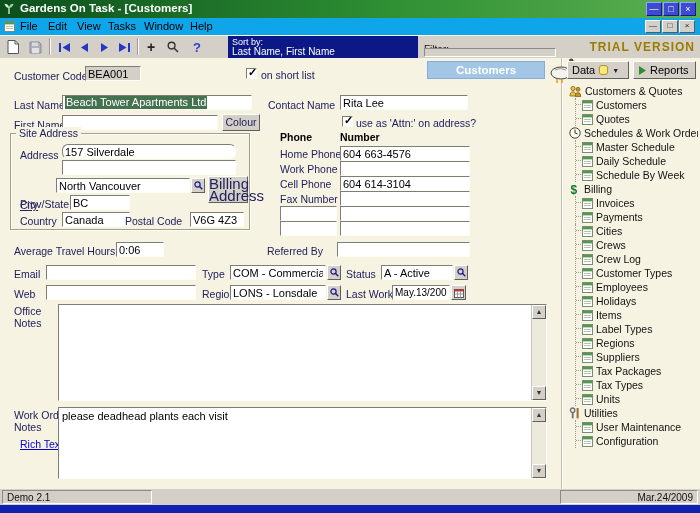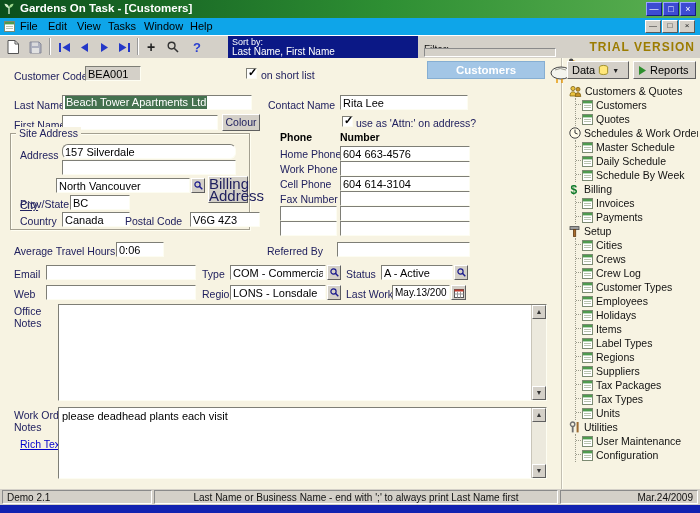--- a/index.html
+++ b/index.html
@@ -222,21 +222,21 @@
         <circle cx="3.5" cy="3.5" r="2.6" fill="none" stroke="#1a1a8c" stroke-width="1.2"></circle>
         <line x1="5.6" y1="5.6" x2="8.3" y2="8.3" stroke="#1a1a8c" stroke-width="1.4"></line>
       </svg>
   </span>
   <span class="btn" style="left:208px;top:176px;width:40px;height:27px;font-size:15px;line-height:12px;padding-top:1px;">Billing Address</span>
   <span class="lbl" style="left:20px;top:198px;">Prov/State</span>
   <input class="fld" style="left: 70px; top: 195px; width: 60px;" value="BC">
   <span class="lbl" style="left:20px;top:215px;">Country</span>
   <input class="fld" style="left: 62px; top: 212px; width: 68px;" value="Canada">
   <span class="lbl" style="left:125px;top:215px;">Postal Code</span>
-  <input class="fld" style="left: 190px; top: 212px; width: 70px;" value="V6G 4Z3">
+  <input class="fld" style="left: 190px; top: 212px; width: 54px;" value="V6G 4Z3">
 
   <span class="blbl" style="left:280px;top:131px;">Phone</span>
   <span class="blbl" style="left:340px;top:131px;">Number</span>
 
   <span class="lbl" style="left:280px;top:148px;">Home Phone</span>
   <input class="fld" style="left: 340px; top: 146px; width: 130px;" value="604 663-4576">
   <span class="lbl" style="left:280px;top:163px;">Work Phone</span>
   <input class="fld" style="left: 340px; top: 161px; width: 130px;" value="">
   <span class="lbl" style="left:280px;top:178px;">Cell Phone</span>
   <input class="fld" style="left: 340px; top: 176px; width: 130px;" value="604 614-3104">
@@ -381,24 +381,20 @@
             <line x1="2" y1="5.5" x2="9" y2="5.5" stroke="#b9c4b0"></line>
             <line x1="2" y1="7.5" x2="9" y2="7.5" stroke="#b9c4b0"></line>
           </svg><span class="tlabel">Invoices</span></div>
         <div class="tree-leaf"><svg class="ticon" width="11" height="11" viewBox="0 0 11 11">
             <rect x="0.5" y="0.5" width="10" height="10" fill="#ffffff" stroke="#7c8a72"></rect>
             <rect x="1" y="1" width="9" height="2.4" fill="#4e9a4e"></rect>
             <line x1="2" y1="5.5" x2="9" y2="5.5" stroke="#b9c4b0"></line>
             <line x1="2" y1="7.5" x2="9" y2="7.5" stroke="#b9c4b0"></line>
           </svg><span class="tlabel">Payments</span></div>
       </div>
-      <div class="tree-parent"><svg class="ticon" width="12" height="12" viewBox="0 0 12 12">
-          <rect x="1" y="1.6" width="9" height="3" fill="#9c9c9c" stroke="#4c4c4c" stroke-width="0.8"></rect>
-          <rect x="4.5" y="4.6" width="2.2" height="6.8" fill="#aa6b2b" stroke="#5f3a10" stroke-width="0.8"></rect>
-        </svg><span class="tlabel">Setup</span></div>
       <div class="tree-children">
         <div class="tree-leaf"><svg class="ticon" width="11" height="11" viewBox="0 0 11 11">
             <rect x="0.5" y="0.5" width="10" height="10" fill="#ffffff" stroke="#7c8a72"></rect>
             <rect x="1" y="1" width="9" height="2.4" fill="#4e9a4e"></rect>
             <line x1="2" y1="5.5" x2="9" y2="5.5" stroke="#b9c4b0"></line>
             <line x1="2" y1="7.5" x2="9" y2="7.5" stroke="#b9c4b0"></line>
           </svg><span class="tlabel">Cities</span></div>
         <div class="tree-leaf"><svg class="ticon" width="11" height="11" viewBox="0 0 11 11">
             <rect x="0.5" y="0.5" width="10" height="10" fill="#ffffff" stroke="#7c8a72"></rect>
             <rect x="1" y="1" width="9" height="2.4" fill="#4e9a4e"></rect>
@@ -488,18 +484,17 @@
             <rect x="0.5" y="0.5" width="10" height="10" fill="#ffffff" stroke="#7c8a72"></rect>
             <rect x="1" y="1" width="9" height="2.4" fill="#4e9a4e"></rect>
             <line x1="2" y1="5.5" x2="9" y2="5.5" stroke="#b9c4b0"></line>
             <line x1="2" y1="7.5" x2="9" y2="7.5" stroke="#b9c4b0"></line>
           </svg><span class="tlabel">Configuration</span></div>
       </div>
     </div>
 
   <div class="statusbar">
     <div class="spanel" style="left:2px;width:150px;">Demo 2.1</div>
-    <div class="spanel" style="left:154px;width:404px;text-align:center;">Last Name or Business Name - end with ';' to always print Last Name first</div>
     <div class="spanel" style="left:560px;width:138px;text-align:right;">Mar.24/2009</div>
   </div>
   <div class="taskbar-strip"></div>
 
 </div>
 
 </body></html>

